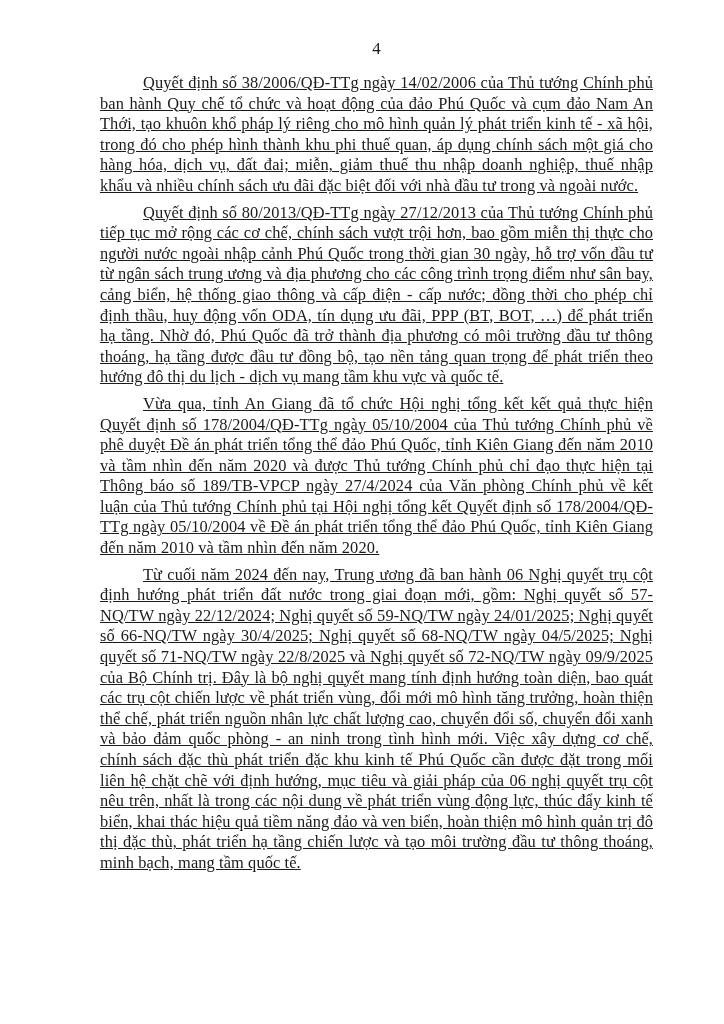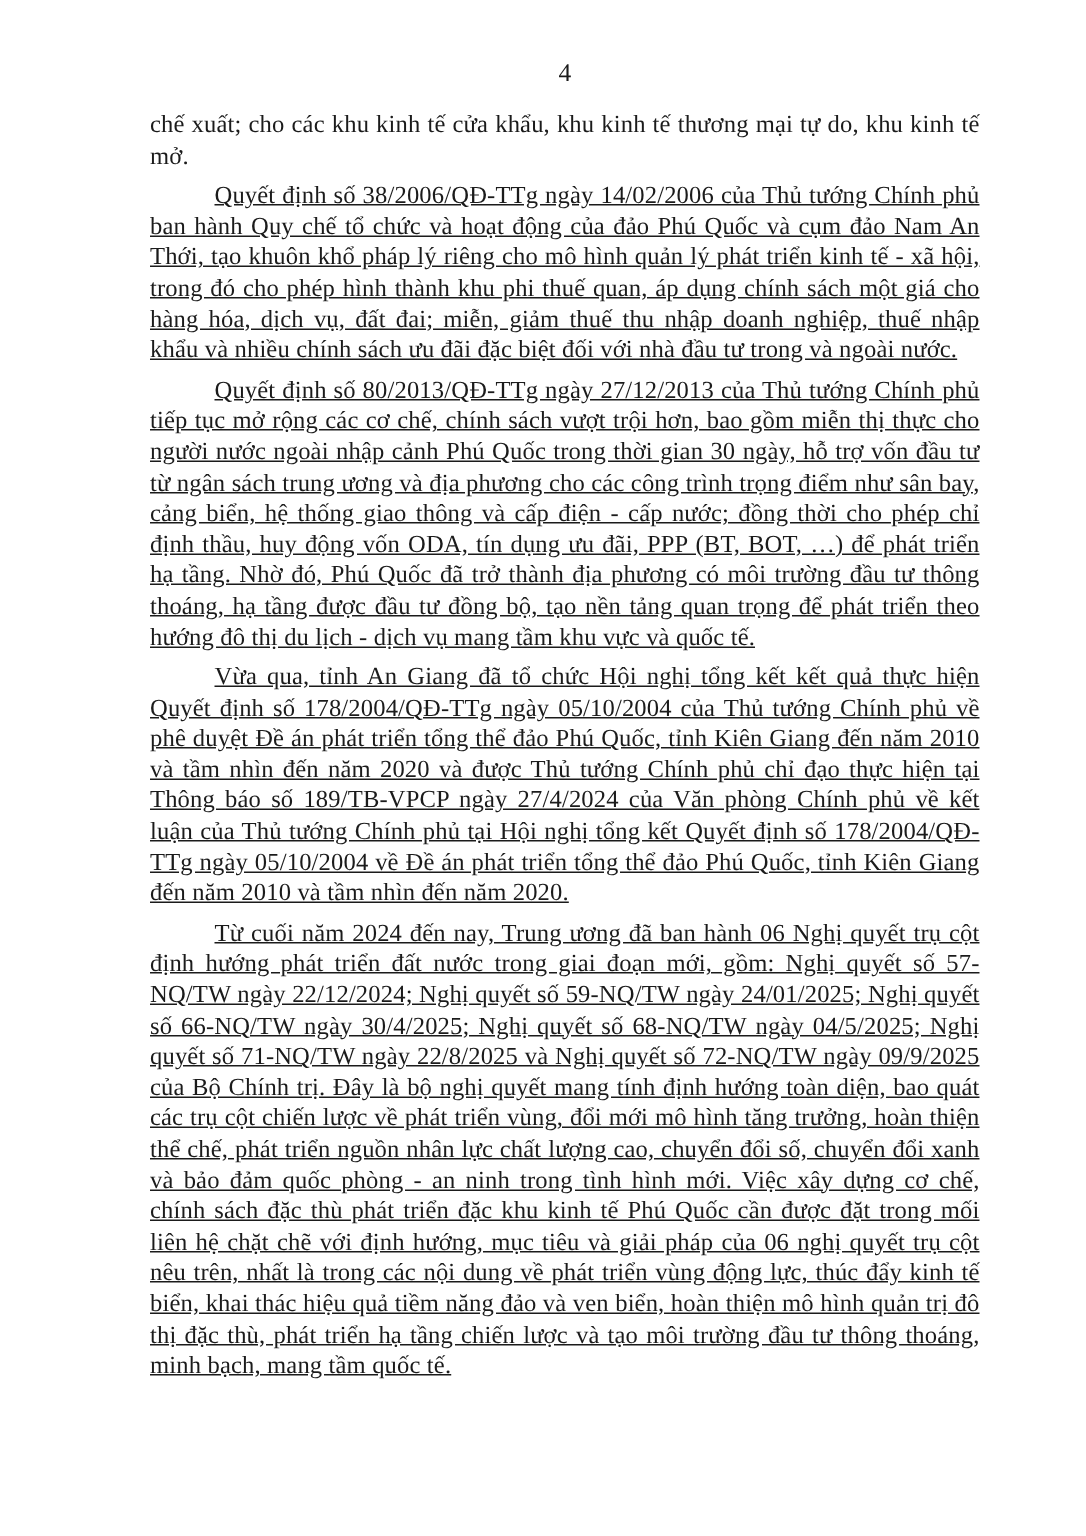--- a/index.html
+++ b/index.html
@@ -42,21 +42,20 @@
 </style>
 </head>
 <body>
 
 <div class="page">
 
   <div class="page-number">4</div>
 
   <div class="content">
 
-    <p>chế xuất; cho các khu kinh tế cửa khẩu, khu kinh tế thương mại tự do, khu kinh tế mở.</p>
 
     <p class="indented">Quyết định số 38/2006/QĐ-TTg ngày 14/02/2006 của Thủ tướng Chính phủ ban hành Quy chế tổ chức và hoạt động của đảo Phú Quốc và cụm đảo Nam An Thới, tạo khuôn khổ pháp lý riêng cho mô hình quản lý phát triển kinh tế - xã hội, trong đó cho phép hình thành khu phi thuế quan, áp dụng chính sách một giá cho hàng hóa, dịch vụ, đất đai; miễn, giảm thuế thu nhập doanh nghiệp, thuế nhập khẩu và nhiều chính sách ưu đãi đặc biệt đối với nhà đầu tư trong và ngoài nước.</p>
 
     <p class="indented">Quyết định số 80/2013/QĐ-TTg ngày 27/12/2013 của Thủ tướng Chính phủ tiếp tục mở rộng các cơ chế, chính sách vượt trội hơn, bao gồm miễn thị thực cho người nước ngoài nhập cảnh Phú Quốc trong thời gian 30 ngày, hỗ trợ vốn đầu tư từ ngân sách trung ương và địa phương cho các công trình trọng điểm như sân bay, cảng biển, hệ thống giao thông và cấp điện - cấp nước; đồng thời cho phép chỉ định thầu, huy động vốn ODA, tín dụng ưu đãi, PPP (BT, BOT, …) để phát triển hạ tầng. Nhờ đó, Phú Quốc đã trở thành địa phương có môi trường đầu tư thông thoáng, hạ tầng được đầu tư đồng bộ, tạo nền tảng quan trọng để phát triển theo hướng đô thị du lịch - dịch vụ mang tầm khu vực và quốc tế.</p>
 
     <p class="indented">Vừa qua, tỉnh An Giang đã tổ chức Hội nghị tổng kết kết quả thực hiện Quyết định số 178/2004/QĐ-TTg ngày 05/10/2004 của Thủ tướng Chính phủ về phê duyệt Đề án phát triển tổng thể đảo Phú Quốc, tỉnh Kiên Giang đến năm 2010 và tầm nhìn đến năm 2020 và được Thủ tướng Chính phủ chỉ đạo thực hiện tại Thông báo số 189/TB-VPCP ngày 27/4/2024 của Văn phòng Chính phủ về kết luận của Thủ tướng Chính phủ tại Hội nghị tổng kết Quyết định số 178/2004/QĐ-TTg ngày 05/10/2004 về Đề án phát triển tổng thể đảo Phú Quốc, tỉnh Kiên Giang đến năm 2010 và tầm nhìn đến năm 2020.</p>
 
     <p class="indented">Từ cuối năm 2024 đến nay, Trung ương đã ban hành 06 Nghị quyết trụ cột định hướng phát triển đất nước trong giai đoạn mới, gồm: Nghị quyết số 57-NQ/TW ngày 22/12/2024; Nghị quyết số 59-NQ/TW ngày 24/01/2025; Nghị quyết số 66-NQ/TW ngày 30/4/2025; Nghị quyết số 68-NQ/TW ngày 04/5/2025; Nghị quyết số 71-NQ/TW ngày 22/8/2025 và Nghị quyết số 72-NQ/TW ngày 09/9/2025 của Bộ Chính trị. Đây là bộ nghị quyết mang tính định hướng toàn diện, bao quát các trụ cột chiến lược về phát triển vùng, đổi mới mô hình tăng trưởng, hoàn thiện thể chế, phát triển nguồn nhân lực chất lượng cao, chuyển đổi số, chuyển đổi xanh và bảo đảm quốc phòng - an ninh trong tình hình mới. Việc xây dựng cơ chế, chính sách đặc thù phát triển đặc khu kinh tế Phú Quốc cần được đặt trong mối liên hệ chặt chẽ với định hướng, mục tiêu và giải pháp của 06 nghị quyết trụ cột nêu trên, nhất là trong các nội dung về phát triển vùng động lực, thúc đẩy kinh tế biển, khai thác hiệu quả tiềm năng đảo và ven biển, hoàn thiện mô hình quản trị đô thị đặc thù, phát triển hạ tầng chiến lược và tạo môi trường đầu tư thông thoáng, minh bạch, mang tầm quốc tế.</p>
 
   </div>

